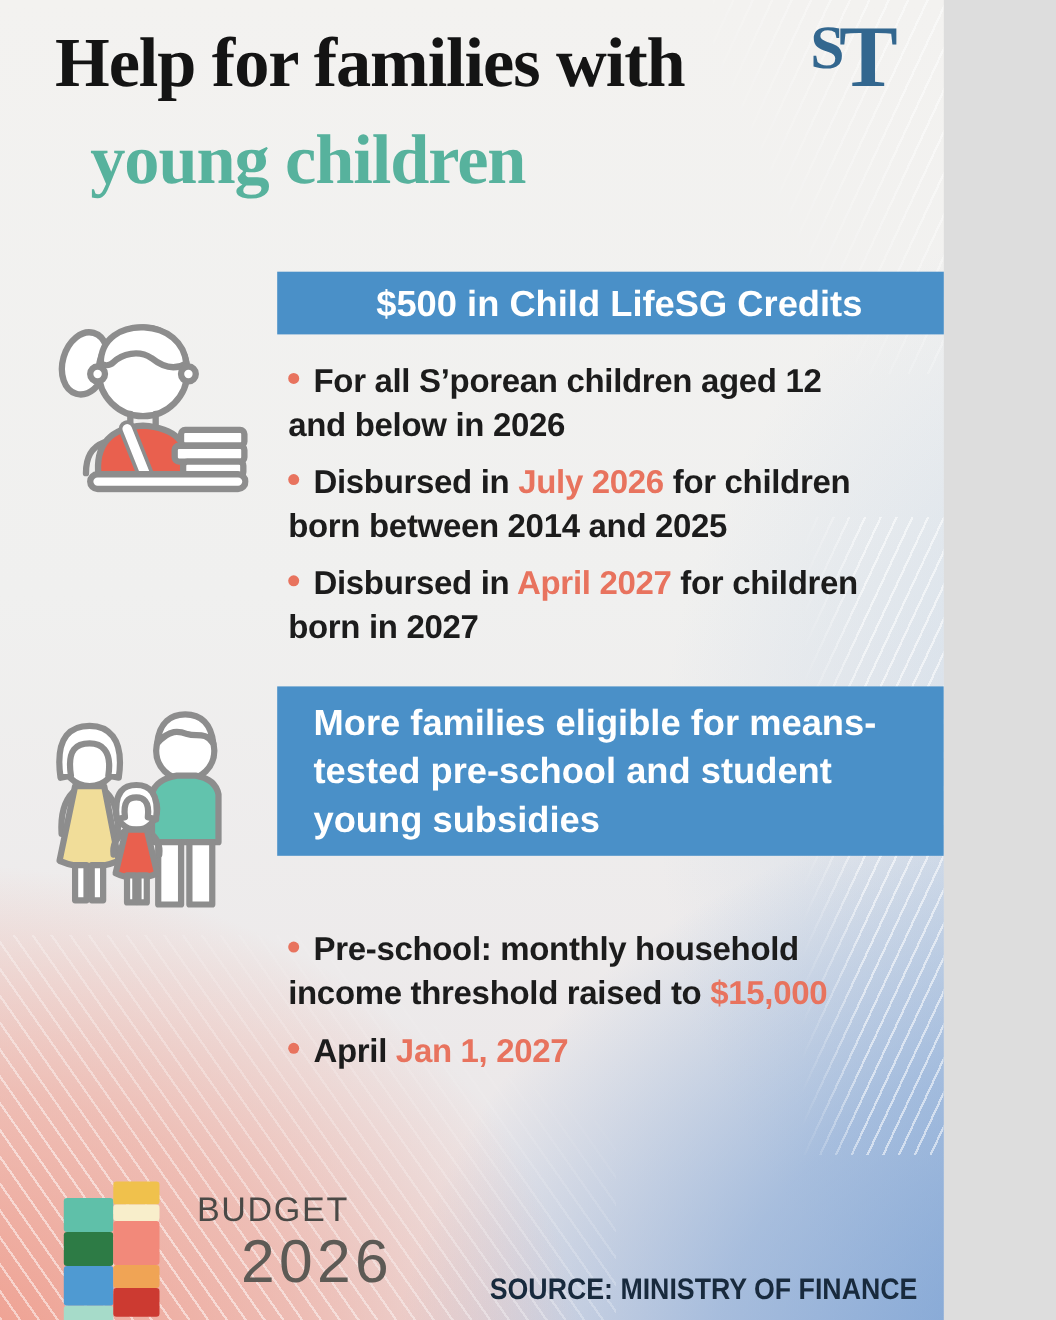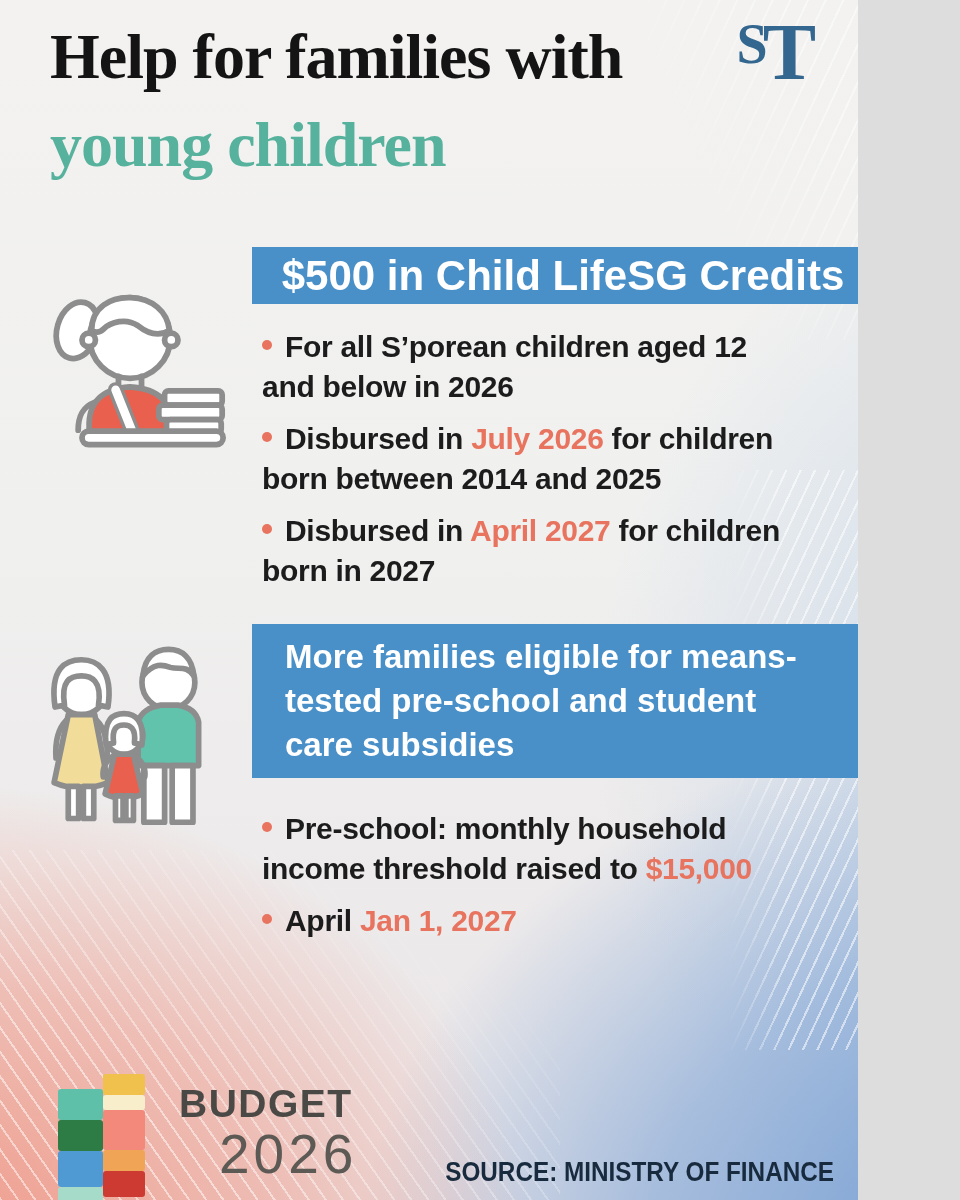--- a/index.html
+++ b/index.html
@@ -19,55 +19,55 @@
   .pat-r{right:0;top:470px;width:130px;height:580px;
     background:repeating-linear-gradient(115deg, rgba(255,255,255,.55) 0 2px, rgba(255,255,255,0) 2px 13px);
     -webkit-mask-image:linear-gradient(to left,#000 55%,transparent);mask-image:linear-gradient(to left,#000 55%,transparent);}
   .pat-bl{left:0;top:850px;width:560px;height:350px;
     background:repeating-linear-gradient(55deg, rgba(255,255,255,.5) 0 2px, rgba(255,255,255,0) 2px 14px);
     -webkit-mask-image:linear-gradient(35deg,#000 25%,transparent 78%);mask-image:linear-gradient(35deg,#000 25%,transparent 78%);}
 
   .title{position:absolute;left:50px;font-family:"Liberation Serif",serif;font-weight:700;
     font-size:64px;letter-spacing:-1px;white-space:nowrap;}
   .title-1{top:20px;color:#141414;}
-  .title-2{top:108px;color:var(--title-teal,#57b29d);}
+  .title-2{top:108px;color:var(--title-teal,#57b29d);margin-left:32px;}
 
   .st-logo{position:absolute;right:42px;top:16px;display:flex;align-items:flex-start;
     font-family:"Liberation Serif",serif;font-weight:700;color:var(--st-blue,#33678f);line-height:1;}
   .st-s{font-size:56px;}
   .st-t{font-size:80px;margin-left:-5px;margin-top:-4px;}
 
   .hdr-box{position:absolute;left:252px;background:var(--header-blue,#4a90c8);color:#fff;
     font-weight:700;box-sizing:border-box;}
   .hdr-1{top:247px;width:622px;height:57px;display:flex;align-items:center;justify-content:center;
-    font-size:42px;}
+    font-size:33px;}
   .hdr-2{top:624px;width:606px;padding:11px 26px 11px 33px;font-size:33px;line-height:44px;}
 
   .bullets{position:absolute;left:250px;width:650px;font-size:30px;line-height:40px;
     font-weight:700;color:var(--ink,#1c1c1c);letter-spacing:-0.3px;}
   .bullets-1{top:315px;}
-  .bullets-2{top:797px;}
+  .bullets-2{top:832px;}
   .bullet{margin:12px;}
   .dot{display:inline-block;width:10px;height:10px;border-radius:50%;
     background:var(--highlight,#e8735e);margin-right:13px;vertical-align:middle;position:relative;top:-4px;}
   .hl{color:var(--highlight,#e8735e);}
 
   .icon{position:absolute;}
   .icon-1{left:34px;top:276px;width:192px;height:172px;}
   .icon-2{left:24px;top:622px;width:200px;height:222px;}
 
   .budget{position:absolute;left:58px;top:1074px;display:flex;}
   .blocks{display:flex;}
   .bcol{display:flex;flex-direction:column;}
   .bcol-1{margin-top:15px;}
   .bcol-1 div{width:45px;}
   .bcol-2 div{width:42px;}
   .blk{border-radius:3px;}
   .budget-text{margin-left:34px;margin-top:10px;}
-  .budget-label{font-size:39px;font-weight:700;letter-spacing:1.5px;color:var(--budget-label-color,#4a4946);line-height:1;}
+  .budget-label{font-size:31px;font-weight:400;letter-spacing:1.5px;color:var(--budget-label-color,#4a4946);line-height:1;}
   .budget-year{font-size:55px;font-weight:400;letter-spacing:4px;color:var(--budget-year-color,#5d5a55);line-height:1;margin-top:4px;margin-left:40px;}
 
   .source{position:absolute;right:24px;top:1157px;font-size:27px;font-weight:700;
     color:var(--source-color,#182a3d);transform:scaleX(.9);transform-origin:100% 50%;white-space:nowrap;}
 </style>
 </head>
 <body>
 
 <div class="canvas">
 
@@ -129,21 +129,21 @@
       <circle cx="105" cy="120" r="20"></circle>
       <path d="M86,130 C83,102 94,97 105,97 C117,97 127,104 124,130 L116,128 C118,112 111,109 105,109 C97,109 92,113 94,128 Z"></path>
       <path d="M93,142 C85,148 82,156 83,164" fill="none"></path>
       <path d="M117,142 C125,148 128,156 127,164" fill="none"></path>
       <path d="M95,140 L115,140 L125,182 C112,188 97,188 85,182 Z" fill="#e9604e"></path>
       <rect x="96" y="184" width="8" height="26"></rect>
       <rect x="107" y="184" width="8" height="26"></rect>
     </g>
   </svg>
 
-  <div class="hdr-box hdr-2">More families eligible for means-tested pre-school and student care subsidies</div>
+  <div class="hdr-box hdr-2">More families eligible for means-tested pre-school and student young subsidies</div>
   <div class="bullets bullets-2">
       <p class="bullet"><span class="dot"></span><span>Pre-school: monthly household</span><br><span>income threshold raised to </span><span class="hl">$15,000</span></p>
       <p class="bullet"><span class="dot"></span><span>April </span><span class="hl">Jan 1, 2027</span></p>
     </div>
 
   <div class="budget">
     <div class="blocks">
       <div class="bcol bcol-1">
           <div class="blk" style="background: rgb(95, 192, 169); height: 31px;"></div>
           <div class="blk" style="background: rgb(45, 123, 69); height: 31px;"></div>

